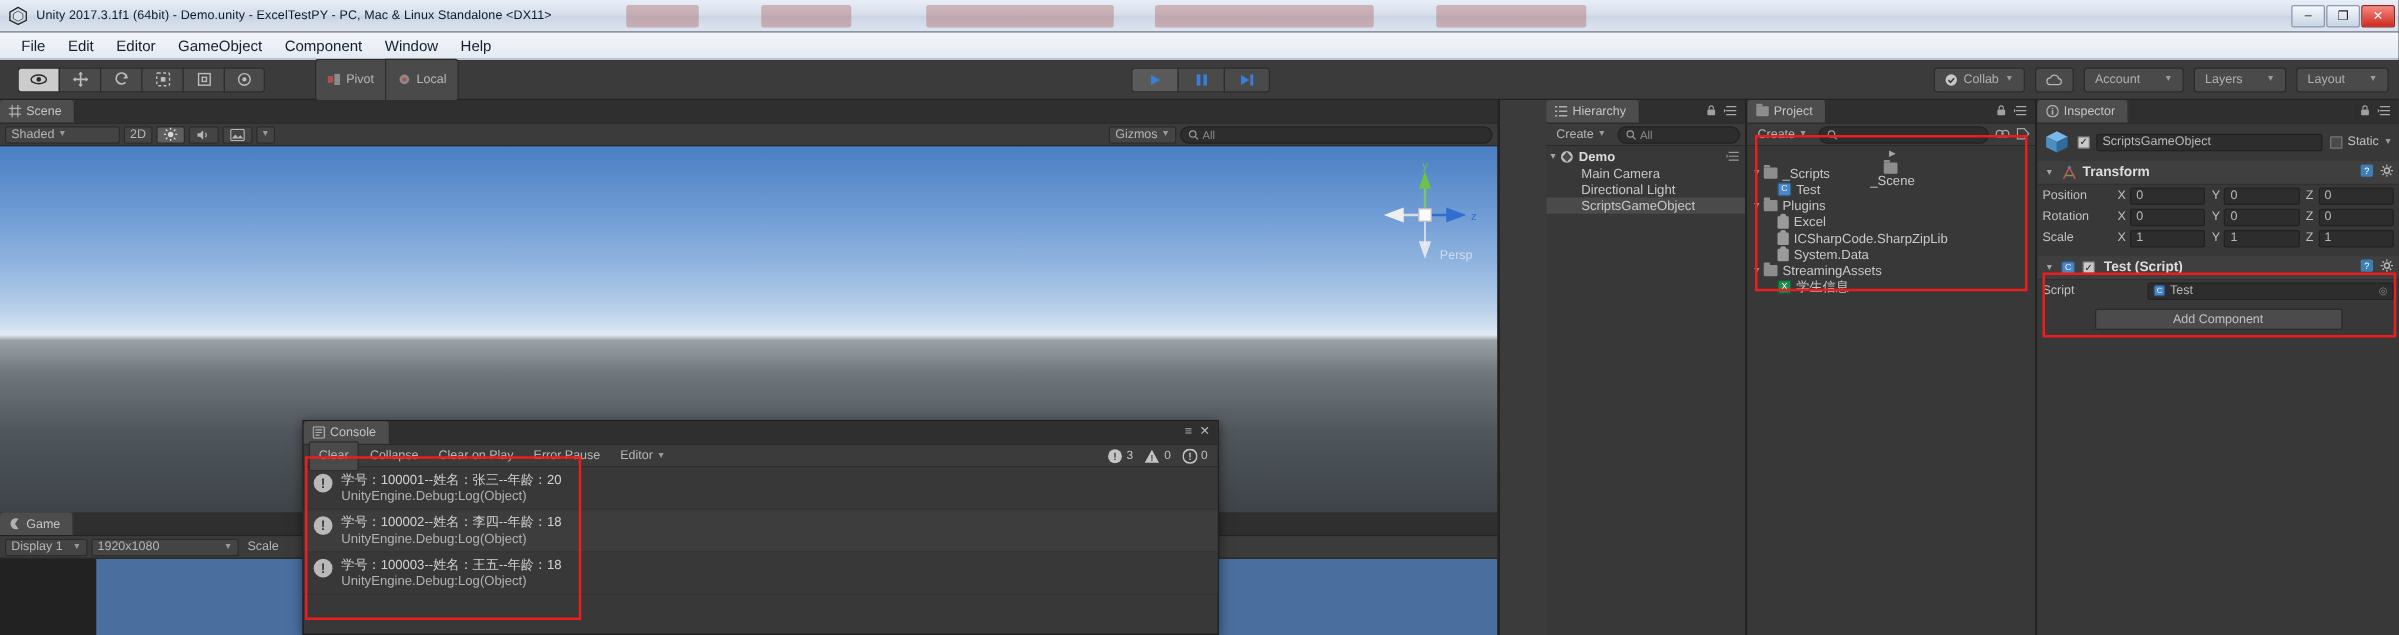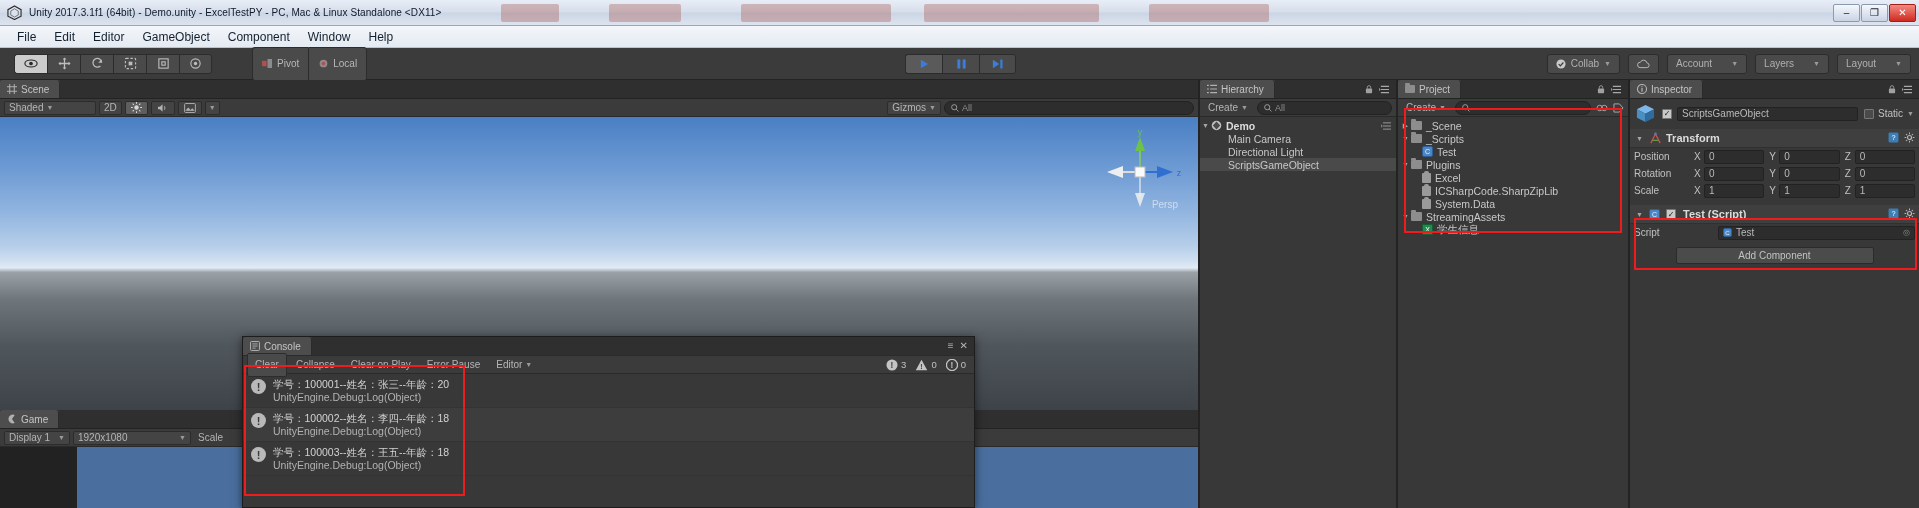--- a/index.html
+++ b/index.html
@@ -533,21 +533,21 @@
         <span>Scale</span>
       </div>
     </div>
     <div class="panel-body gameview-body" style="height:61px;">
       <div class="game-render"></div>
     </div>
   </div>
 
   <div class="vsep" style="left:1198px;top:80px;width:2px;height:428px;"></div>
 
-  <div class="panel" style="left:1200px;top:80px;width:196px;height:428px;">
+  <div class="panel" style="left:1200px;top:80px;width:196px;height:428px;padding-left:37px;">
     <div class="panel-tabrow">
       <div class="ptab">
         <svg width="10" height="10" viewBox="0 0 11 11">
             <path d="M0 1.5h2M0 5.5h2M0 9.5h2M3.5 1.5h7.5M3.5 5.5h7.5M3.5 9.5h7.5" stroke="#b0b0b0" stroke-width="1.2"></path>
           </svg>
         <span>Hierarchy</span>
       </div>
       <div class="tabrow-fill"></div>
       <div class="tab-right-icons">
         <span>
@@ -651,21 +651,21 @@
           </svg>
       </span>
       <span>
         <svg width="11" height="10" viewBox="0 0 12 11">
             <path d="M1 1h6l4 4.5-4 4.5H1z" fill="none" stroke="#a5a5a5" stroke-width="1.1"></path>
           </svg>
       </span>
     </div>
     <div class="panel-body" style="height:391px;padding-top:2px;">
 
-      <div class="trow" style="padding-left:2px;">
+      <div class="trow" style="padding-left:2px;flex-direction:column;">
         <span class="tri">▶</span>
         <span class="ico" style="margin-right:4px;">
             <span class="folder-ico"></span>
           </span>
         <span>_Scene</span>
       </div>
       <div class="trow" style="padding-left:2px;">
         <span class="tri">▼</span>
         <span class="ico" style="margin-right:4px;">
             <span class="folder-ico"></span>

